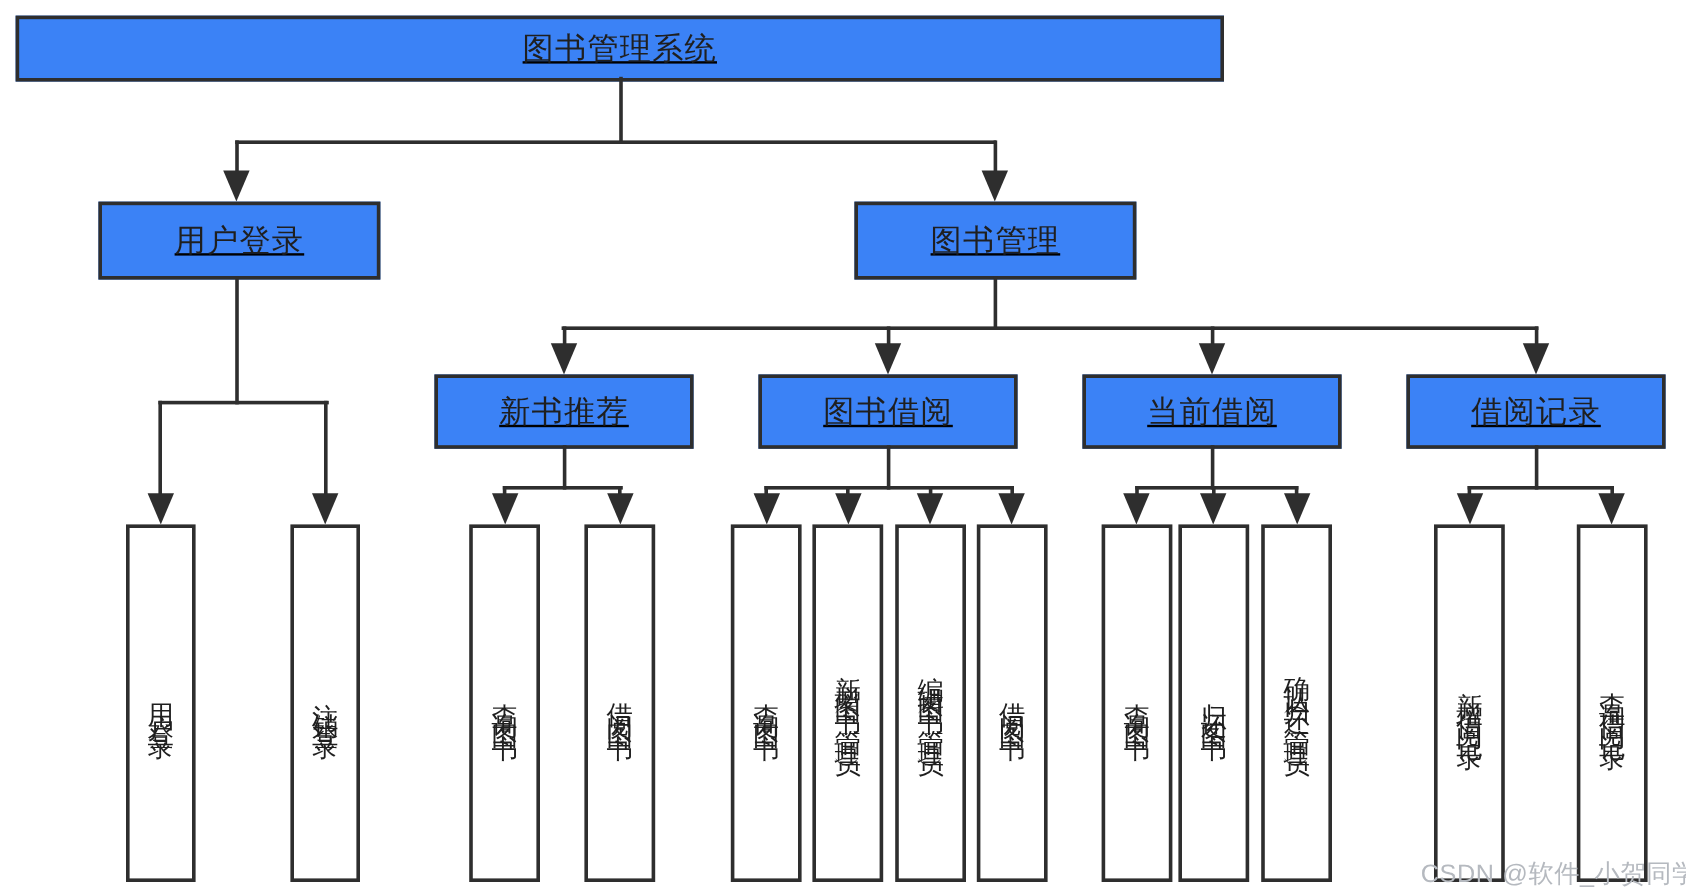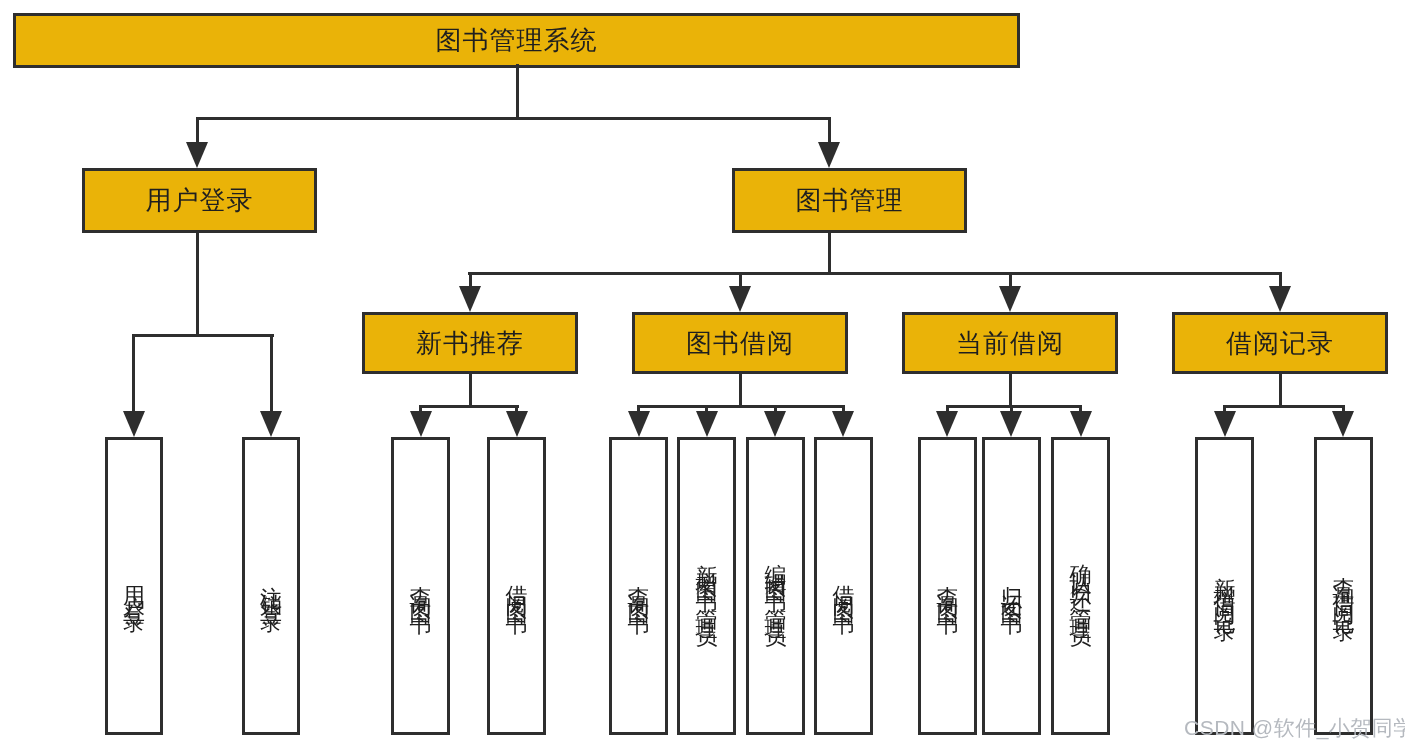--- a/index.html
+++ b/index.html
@@ -6,23 +6,23 @@
   #canvas {
     position:relative;
     width:1405px; height:747px;
     background:#ffffff;
     font-family:"Liberation Sans","DejaVu Sans",sans-serif;
     overflow:hidden;
   }
   .box {
     position:absolute;
     box-sizing:border-box;
-    background:#eab308;
+    background:#3b82f6;
     border:3px solid #2e2e2e;
-    display:flex; align-items:center; justify-content:center;
+    display:flex; align-items:center; justify-content:center;text-decoration:underline;
   }
   .lbl {
     font-size:26px; color:#1f1f1f; letter-spacing:1px; white-space:nowrap;
   }
   .vbox {
     position:absolute;
     box-sizing:border-box;
     background:#ffffff;
     border:3px solid #2e2e2e;
     display:flex; align-items:center; justify-content:center;
@@ -66,21 +66,21 @@
   <div class="vl" style="left:516px;top:64px;height:56px;"></div>
   <div class="hl" style="left:196px;top:117px;width:634px;"></div>
   <div class="vl" style="left:196px;top:117px;height:30px;"></div>
   <div class="ar" style="left:186px;top:142px;"></div>
   <div class="vl" style="left:828px;top:117px;height:30px;"></div>
   <div class="ar" style="left:818px;top:142px;"></div>
 
   <div class="box" style="left:82px;top:168px;width:235px;height:65px;">
     <span class="lbl">用户登录</span>
   </div>
-  <div class="box" style="left:732px;top:168px;width:235px;height:65px;justify-content:center;">
+  <div class="box" style="left:712px;top:168px;width:235px;height:65px;justify-content:center;">
     <span class="lbl">图书管理</span>
   </div>
 
   <div class="vl" style="left:196px;top:230px;height:107px;"></div>
   <div class="hl" style="left:132px;top:334px;width:142px;"></div>
   <div class="vl" style="left:132px;top:334px;height:80px;"></div>
   <div class="ar" style="left:123px;top:411px;"></div>
   <div class="vl" style="left:270px;top:334px;height:80px;"></div>
   <div class="ar" style="left:260px;top:411px;"></div>
 

